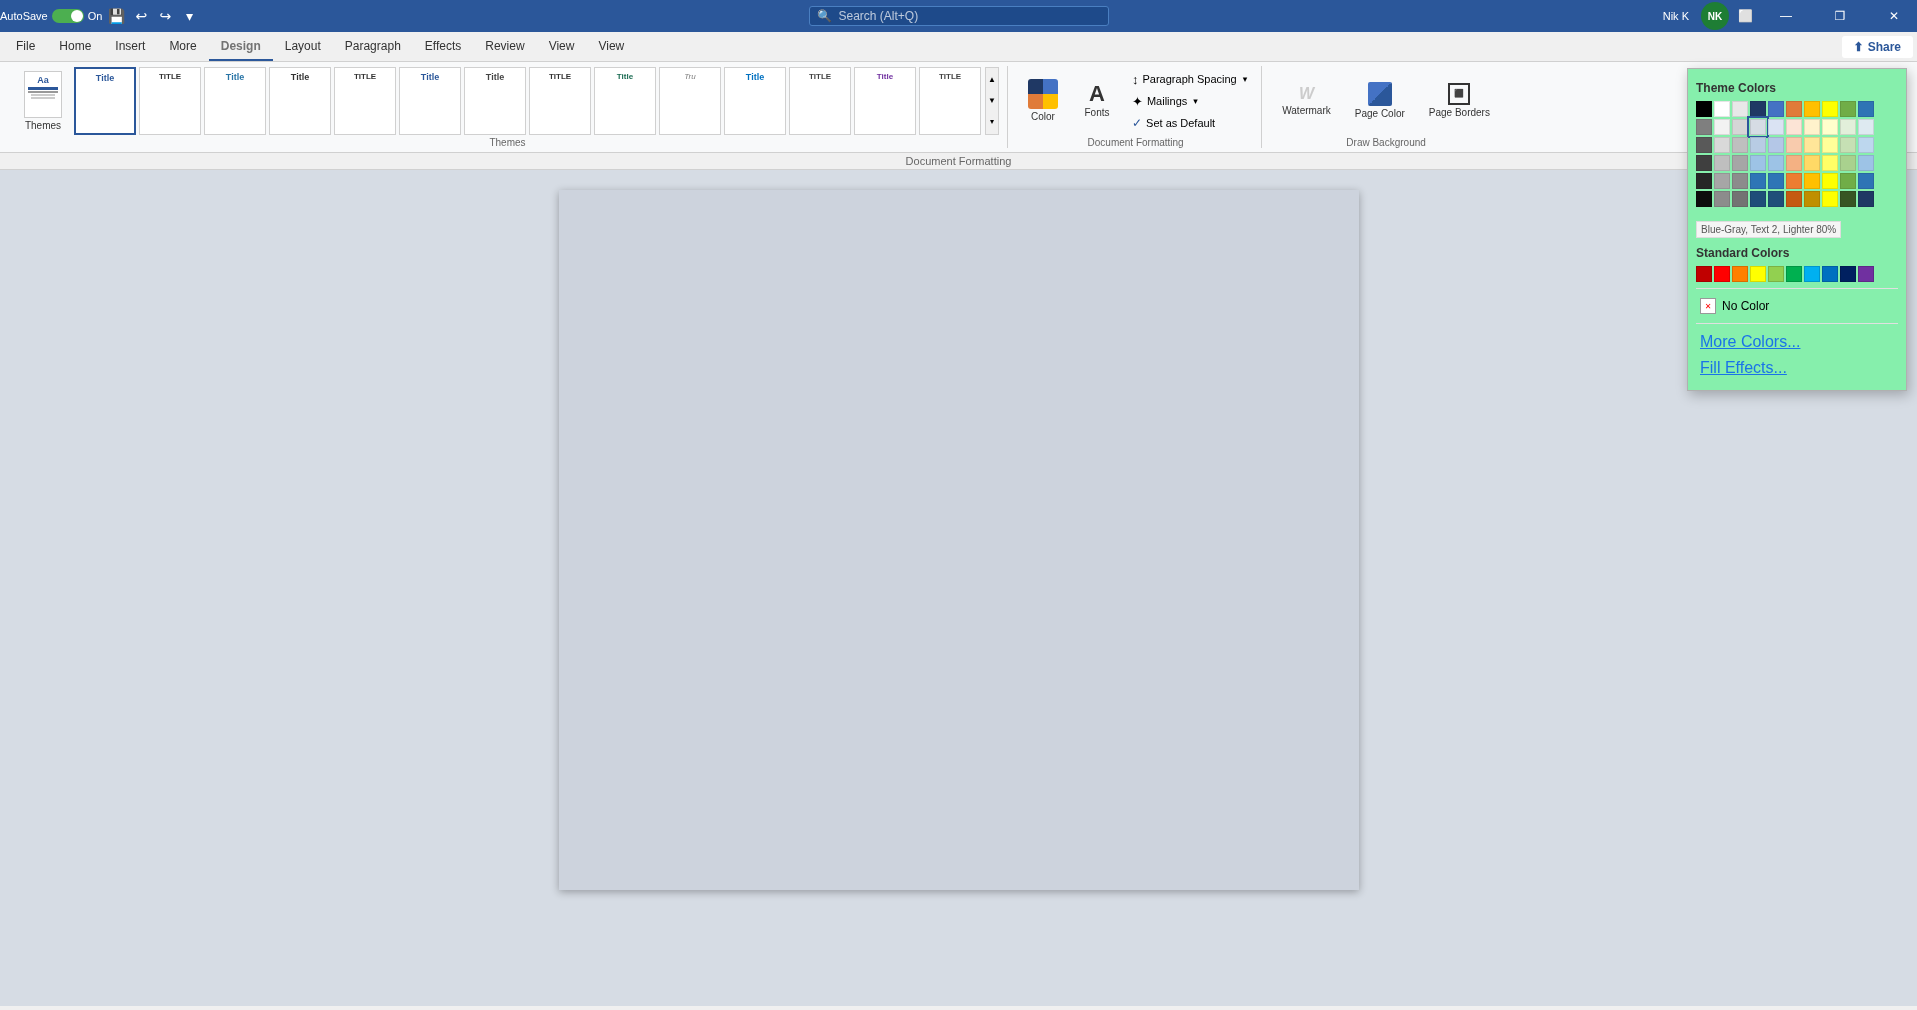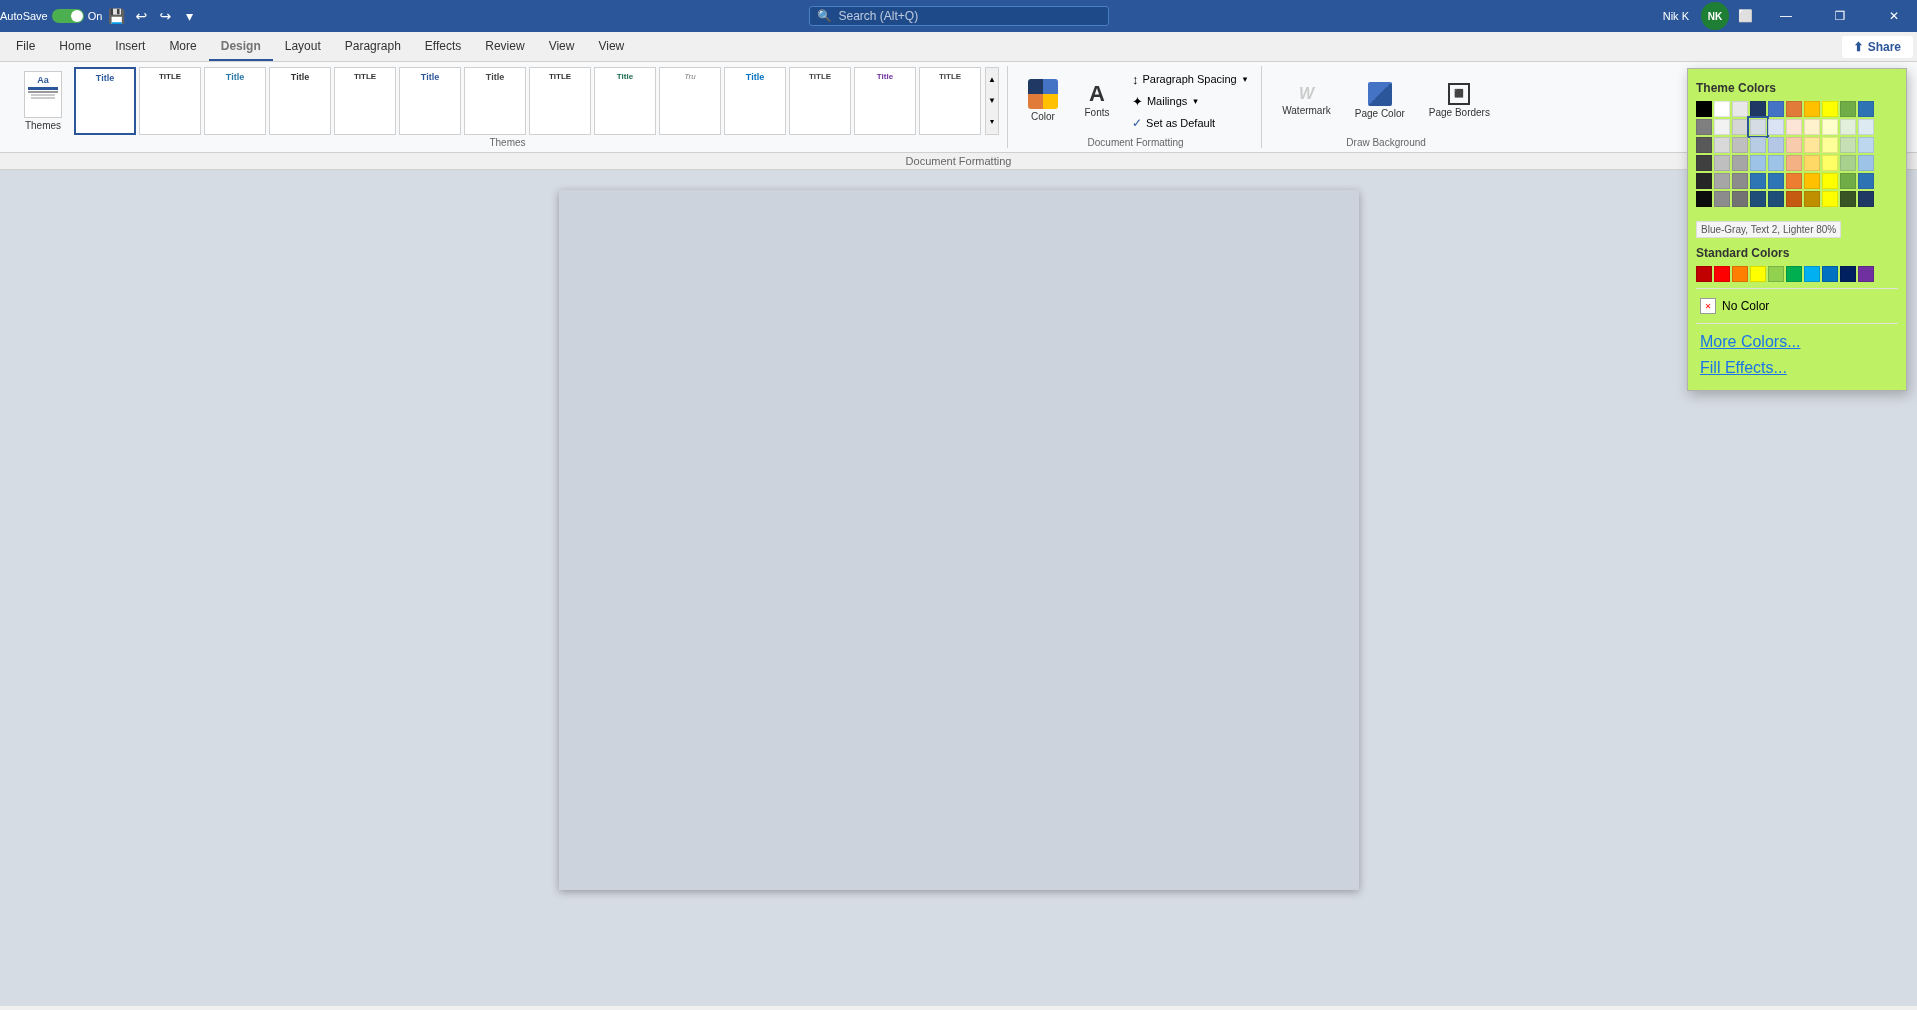--- a/index.html
+++ b/index.html
@@ -140,21 +140,21 @@
       width: 800px; min-height: 700px; background: #cdd3dd;
       box-shadow: 0 2px 8px rgba(0,0,0,0.3);
     }
 
     
     #color-picker-dropdown {
       position: fixed;
       top: 68px;
       right: 10px;
       width: 220px;
-      background: #bef264;
+      background: #86efac;
       border: 1px solid #b0b0b0;
       box-shadow: 2px 4px 12px rgba(0,0,0,0.25);
       z-index: 1000;
       padding: 8px;
     }
     .cp-section-title {
       font-size: 12px; font-weight: 600; color: #333; margin-bottom: 6px; margin-top: 4px;
     }
     .color-swatch-item {
       width: 16px; height: 16px; cursor: pointer; border: 1px solid rgba(0,0,0,0.15);

